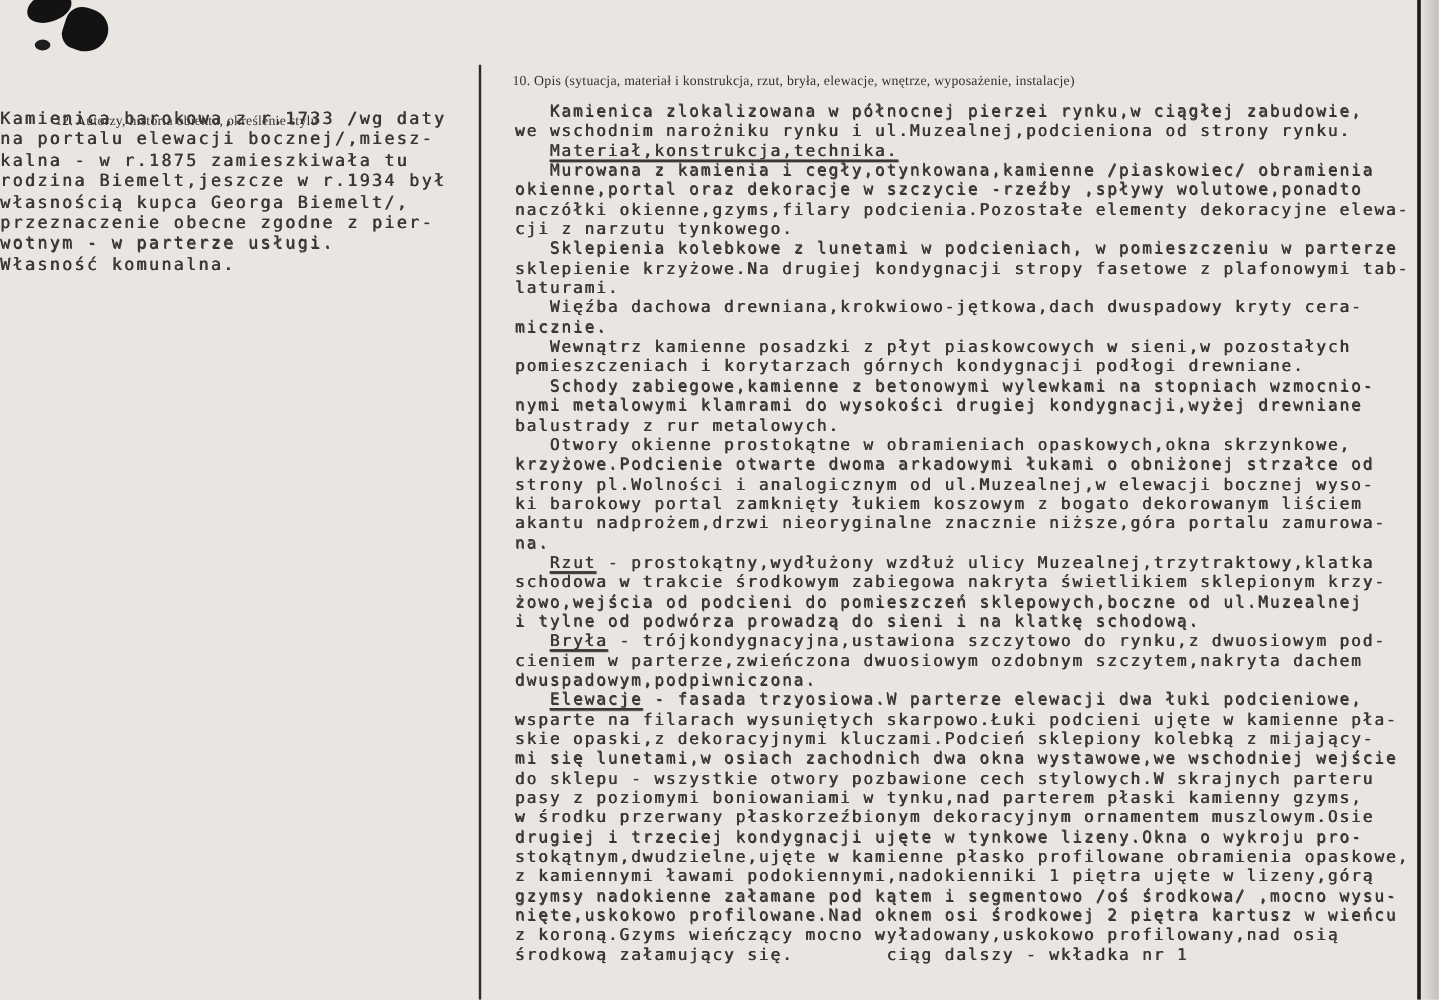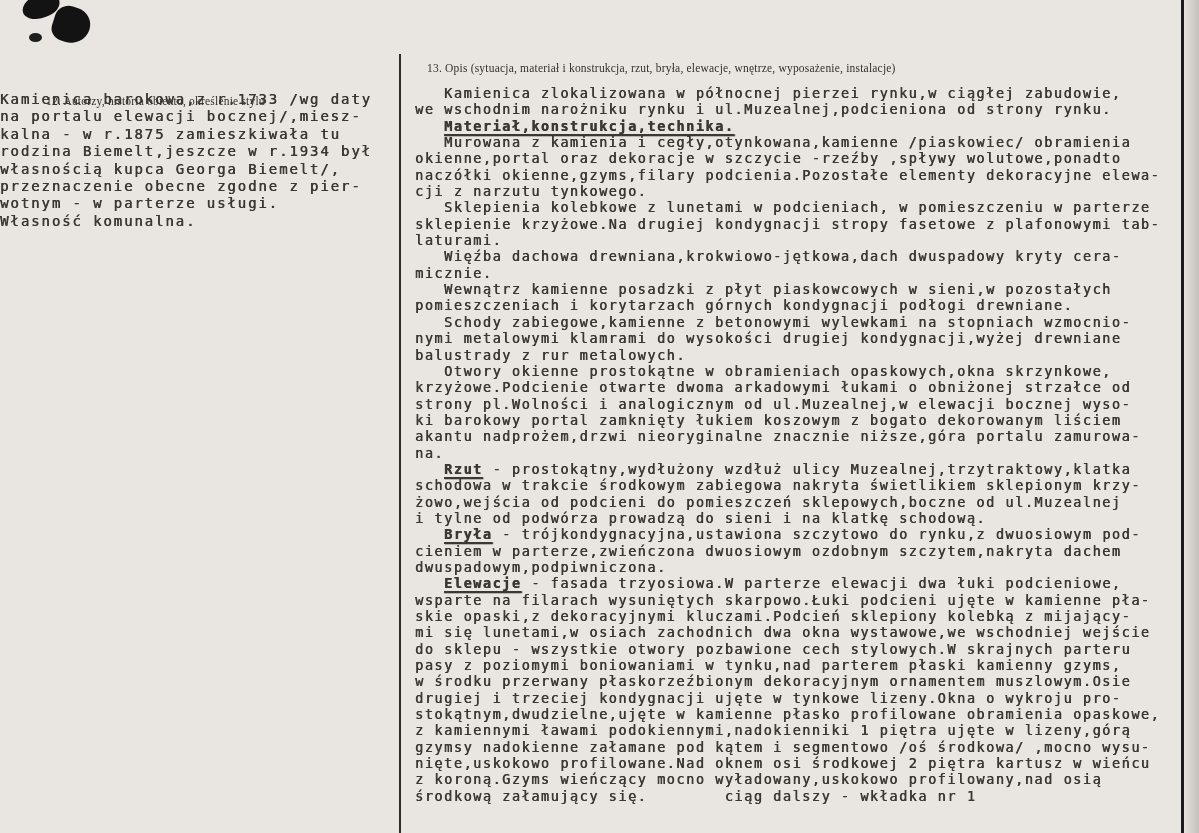--- a/index.html
+++ b/index.html
@@ -48,40 +48,40 @@
     position: absolute;
     color: var(--ink, #3a3834);
     white-space: pre;
     text-shadow: 0.5px 0.3px 0 currentColor; 
   }
   .left-body {
     left: 0; top: 91px; width: 382px;
     font-size: 14px; letter-spacing: 1.9px; line-height: 17.4px;
   }
   .right-body {
-    left: 415px; top: 85px; width: 768px;
+    left: 429px; top: 85px; width: 768px;
     font-size: 13.5px; letter-spacing: 1.55px; line-height: 16.35px;
   }
   .tw-line { white-space: pre; }
-  .u { text-decoration: underline; text-underline-offset: 2.5px; text-decoration-thickness: 1.5px; font-weight: bold; }
+  .u { text-decoration: underline; text-underline-offset: 2.5px; text-decoration-thickness: 1.5px; }
 </style>
 </head>
 <body>
 
 <div class="page">
 
   <div class="blob blob-a"></div>
   <div class="blob blob-b"></div>
   <div class="blob blob-c"></div>
 
   <div class="divider"></div>
   <div class="scan-margin"></div>
   <div class="scan-line"></div>
 
   <div class="header left-header">12. Autorzy, historia obiektu, określenie stylu</div>
 
   <div class="tw left-body" id="left-body"><div class="tw-line"><span>Kamienica barokowa,z r.1733 /wg daty</span></div><div class="tw-line"><span>na portalu elewacji bocznej/,miesz-</span></div><div class="tw-line"><span>kalna - w r.1875 zamieszkiwała tu</span></div><div class="tw-line"><span>rodzina Biemelt,jeszcze w r.1934 był</span></div><div class="tw-line"><span>własnością kupca Georga Biemelt/,</span></div><div class="tw-line"><span>przeznaczenie obecne zgodne z pier-</span></div><div class="tw-line"><span>wotnym - w parterze usługi.</span></div><div class="tw-line"><span>Własność komunalna.</span></div></div>
 
-  <div class="header right-header">13. Opis (sytuacja, materiał i konstrukcja, rzut, bryła, elewacje, wnętrze, wyposażenie, instalacje)</div>
+  <div class="header right-header">10. Opis (sytuacja, materiał i konstrukcja, rzut, bryła, elewacje, wnętrze, wyposażenie, instalacje)</div>
 
   <div class="tw right-body" id="right-body"><div class="tw-line"><span>   Kamienica zlokalizowana w północnej pierzei rynku,w ciągłej zabudowie,</span></div><div class="tw-line"><span>we wschodnim narożniku rynku i ul.Muzealnej,podcieniona od strony rynku.</span></div><div class="tw-line"><span>   </span><span class="u">Materiał,konstrukcja,technika.</span></div><div class="tw-line"><span>   Murowana z kamienia i cegły,otynkowana,kamienne /piaskowiec/ obramienia</span></div><div class="tw-line"><span>okienne,portal oraz dekoracje w szczycie -rzeźby ,spływy wolutowe,ponadto</span></div><div class="tw-line"><span>naczółki okienne,gzyms,filary podcienia.Pozostałe elementy dekoracyjne elewa-</span></div><div class="tw-line"><span>cji z narzutu tynkowego.</span></div><div class="tw-line"><span>   Sklepienia kolebkowe z lunetami w podcieniach, w pomieszczeniu w parterze</span></div><div class="tw-line"><span>sklepienie krzyżowe.Na drugiej kondygnacji stropy fasetowe z plafonowymi tab-</span></div><div class="tw-line"><span>laturami.</span></div><div class="tw-line"><span>   Więźba dachowa drewniana,krokwiowo-jętkowa,dach dwuspadowy kryty cera-</span></div><div class="tw-line"><span>micznie.</span></div><div class="tw-line"><span>   Wewnątrz kamienne posadzki z płyt piaskowcowych w sieni,w pozostałych</span></div><div class="tw-line"><span>pomieszczeniach i korytarzach górnych kondygnacji podłogi drewniane.</span></div><div class="tw-line"><span>   Schody zabiegowe,kamienne z betonowymi wylewkami na stopniach wzmocnio-</span></div><div class="tw-line"><span>nymi metalowymi klamrami do wysokości drugiej kondygnacji,wyżej drewniane</span></div><div class="tw-line"><span>balustrady z rur metalowych.</span></div><div class="tw-line"><span>   Otwory okienne prostokątne w obramieniach opaskowych,okna skrzynkowe,</span></div><div class="tw-line"><span>krzyżowe.Podcienie otwarte dwoma arkadowymi łukami o obniżonej strzałce od</span></div><div class="tw-line"><span>strony pl.Wolności i analogicznym od ul.Muzealnej,w elewacji bocznej wyso-</span></div><div class="tw-line"><span>ki barokowy portal zamknięty łukiem koszowym z bogato dekorowanym liściem</span></div><div class="tw-line"><span>akantu nadprożem,drzwi nieoryginalne znacznie niższe,góra portalu zamurowa-</span></div><div class="tw-line"><span>na.</span></div><div class="tw-line"><span>   </span><span class="u">Rzut</span><span> - prostokątny,wydłużony wzdłuż ulicy Muzealnej,trzytraktowy,klatka</span></div><div class="tw-line"><span>schodowa w trakcie środkowym zabiegowa nakryta świetlikiem sklepionym krzy-</span></div><div class="tw-line"><span>żowo,wejścia od podcieni do pomieszczeń sklepowych,boczne od ul.Muzealnej</span></div><div class="tw-line"><span>i tylne od podwórza prowadzą do sieni i na klatkę schodową.</span></div><div class="tw-line"><span>   </span><span class="u">Bryła</span><span> - trójkondygnacyjna,ustawiona szczytowo do rynku,z dwuosiowym pod-</span></div><div class="tw-line"><span>cieniem w parterze,zwieńczona dwuosiowym ozdobnym szczytem,nakryta dachem</span></div><div class="tw-line"><span>dwuspadowym,podpiwniczona.</span></div><div class="tw-line"><span>   </span><span class="u">Elewacje</span><span> - fasada trzyosiowa.W parterze elewacji dwa łuki podcieniowe,</span></div><div class="tw-line"><span>wsparte na filarach wysuniętych skarpowo.Łuki podcieni ujęte w kamienne pła-</span></div><div class="tw-line"><span>skie opaski,z dekoracyjnymi kluczami.Podcień sklepiony kolebką z mijający-</span></div><div class="tw-line"><span>mi się lunetami,w osiach zachodnich dwa okna wystawowe,we wschodniej wejście</span></div><div class="tw-line"><span>do sklepu - wszystkie otwory pozbawione cech stylowych.W skrajnych parteru</span></div><div class="tw-line"><span>pasy z poziomymi boniowaniami w tynku,nad parterem płaski kamienny gzyms,</span></div><div class="tw-line"><span>w środku przerwany płaskorzeźbionym dekoracyjnym ornamentem muszlowym.Osie</span></div><div class="tw-line"><span>drugiej i trzeciej kondygnacji ujęte w tynkowe lizeny.Okna o wykroju pro-</span></div><div class="tw-line"><span>stokątnym,dwudzielne,ujęte w kamienne płasko profilowane obramienia opaskowe,</span></div><div class="tw-line"><span>z kamiennymi ławami podokiennymi,nadokienniki 1 piętra ujęte w lizeny,górą</span></div><div class="tw-line"><span>gzymsy nadokienne załamane pod kątem i segmentowo /oś środkowa/ ,mocno wysu-</span></div><div class="tw-line"><span>nięte,uskokowo profilowane.Nad oknem osi środkowej 2 piętra kartusz w wieńcu</span></div><div class="tw-line"><span>z koroną.Gzyms wieńczący mocno wyładowany,uskokowo profilowany,nad osią</span></div><div class="tw-line"><span>środkową załamujący się.        ciąg dalszy - wkładka nr 1</span></div></div>
 
 </div>
 
 </body></html>

